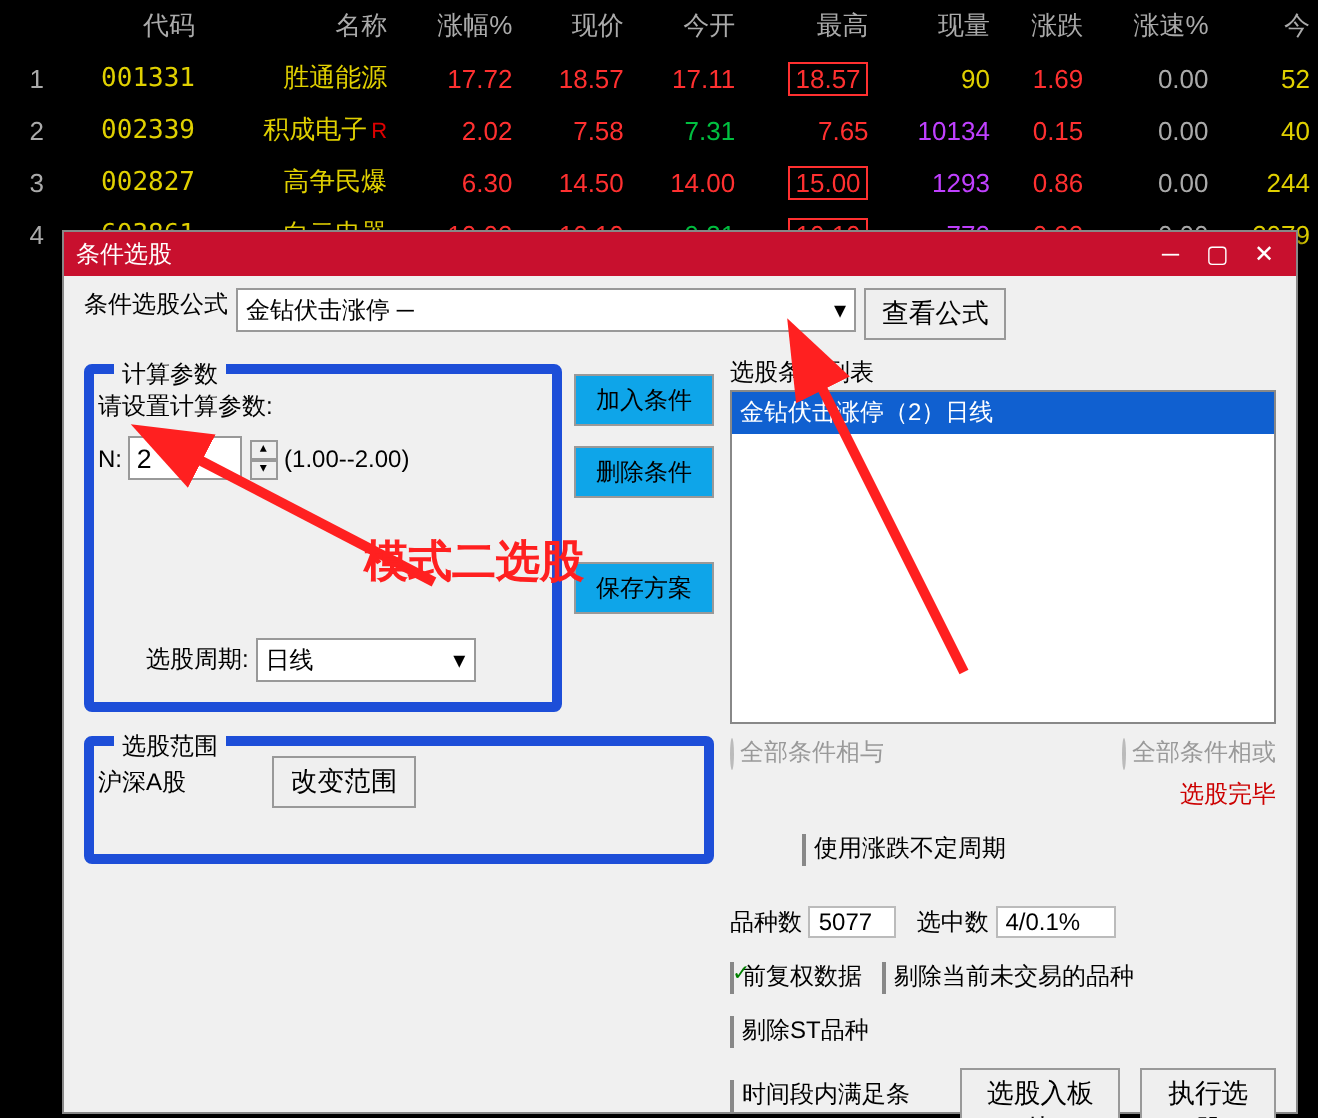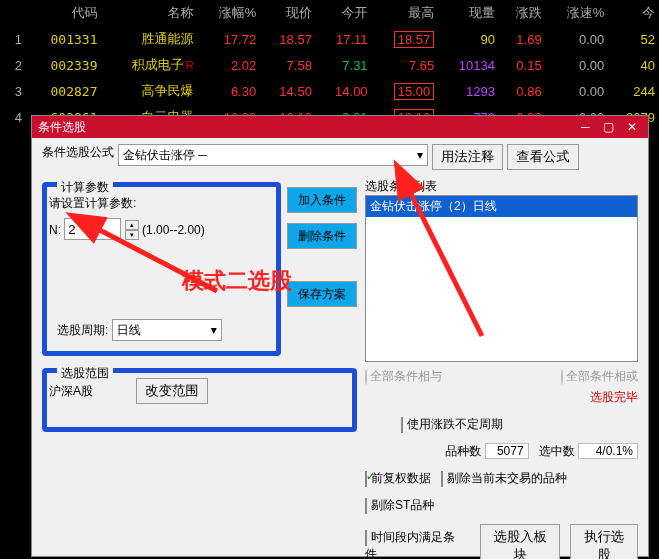--- a/index.html
+++ b/index.html
@@ -132,39 +132,38 @@
       <span>▢</span>
       <span>✕</span>
     </span>
   </div>
   <div class="row1">
     <span>条件选股公式</span>
     <div class="drop">
       <span>金钻伏击涨停 ─</span>
       <span>▾</span>
     </div>
-    <button class="wbtn">用法注释</button>
     <button class="wbtn">查看公式</button>
   </div>
   <div class="body">
     <div class="left">
       <div style="display:flex;gap:6px;">
         <div class="grp" style="flex:1;height:160px;">
           <span class="cap">计算参数</span>
           <div style="margin:6px 0;">请设置计算参数:</div>
           <div>
             <span>N:</span>
             <input class="num-input" value="2" style="">
             <span class="spin">
                 <span>▴</span>
                 <span>▾</span>
               </span>
             <span>(1.00--2.00)</span>
           </div>
-          <div style="position:absolute;bottom:10px;left:10px;">
+          <div style="position:absolute;bottom:10px;left:26px;">
             <span>选股周期:</span>
             <span class="period-sel">
               <span>日线</span>
               <span>▾</span>
             </span>
           </div>
         </div>
         <div style="display:flex;flex-direction:column;padding-top:6px;">
           <div class="vbtn">加入条件</div>
           <div class="vbtn">删除条件</div>
@@ -184,21 +183,21 @@
         <div class="sel">金钻伏击涨停（2）日线</div>
       </div>
       <div style="margin-top:6px;display:flex;justify-content:space-between;">
         <label class="disabled"><span class="radio dis checked"></span><span>全部条件相与</span></label>
         <label class="disabled"><span class="radio dis"></span><span>全部条件相或</span></label>
       </div>
       <div style="text-align:right;margin-top:4px;" class="red-text">选股完毕</div>
       <div style="margin-top:10px;padding-left:36px;">
         <label><span class="chk"></span><span>使用涨跌不定周期</span></label>
       </div>
-      <div style="margin-top:10px;text-align:right;">
+      <div style="margin-top:20px;">
         <span>品种数</span>
         <span style="border:1px solid #bbb;background:#fff;padding:0 4px;display:inline-block;min-width:34px;">5077</span>
         &nbsp;
         <span>选中数</span>
         <span style="border:1px solid #bbb;background:#fff;padding:0 4px;display:inline-block;min-width:50px;">4/0.1%</span>
       </div>
       <div style="margin-top:10px;display:flex;gap:10px;flex-wrap:wrap;">
         <label><span class="chk checked"></span><span>前复权数据</span></label>
         <label><span class="chk"></span><span>剔除当前未交易的品种</span></label>
         <label><span class="chk"></span><span>剔除ST品种</span></label>

